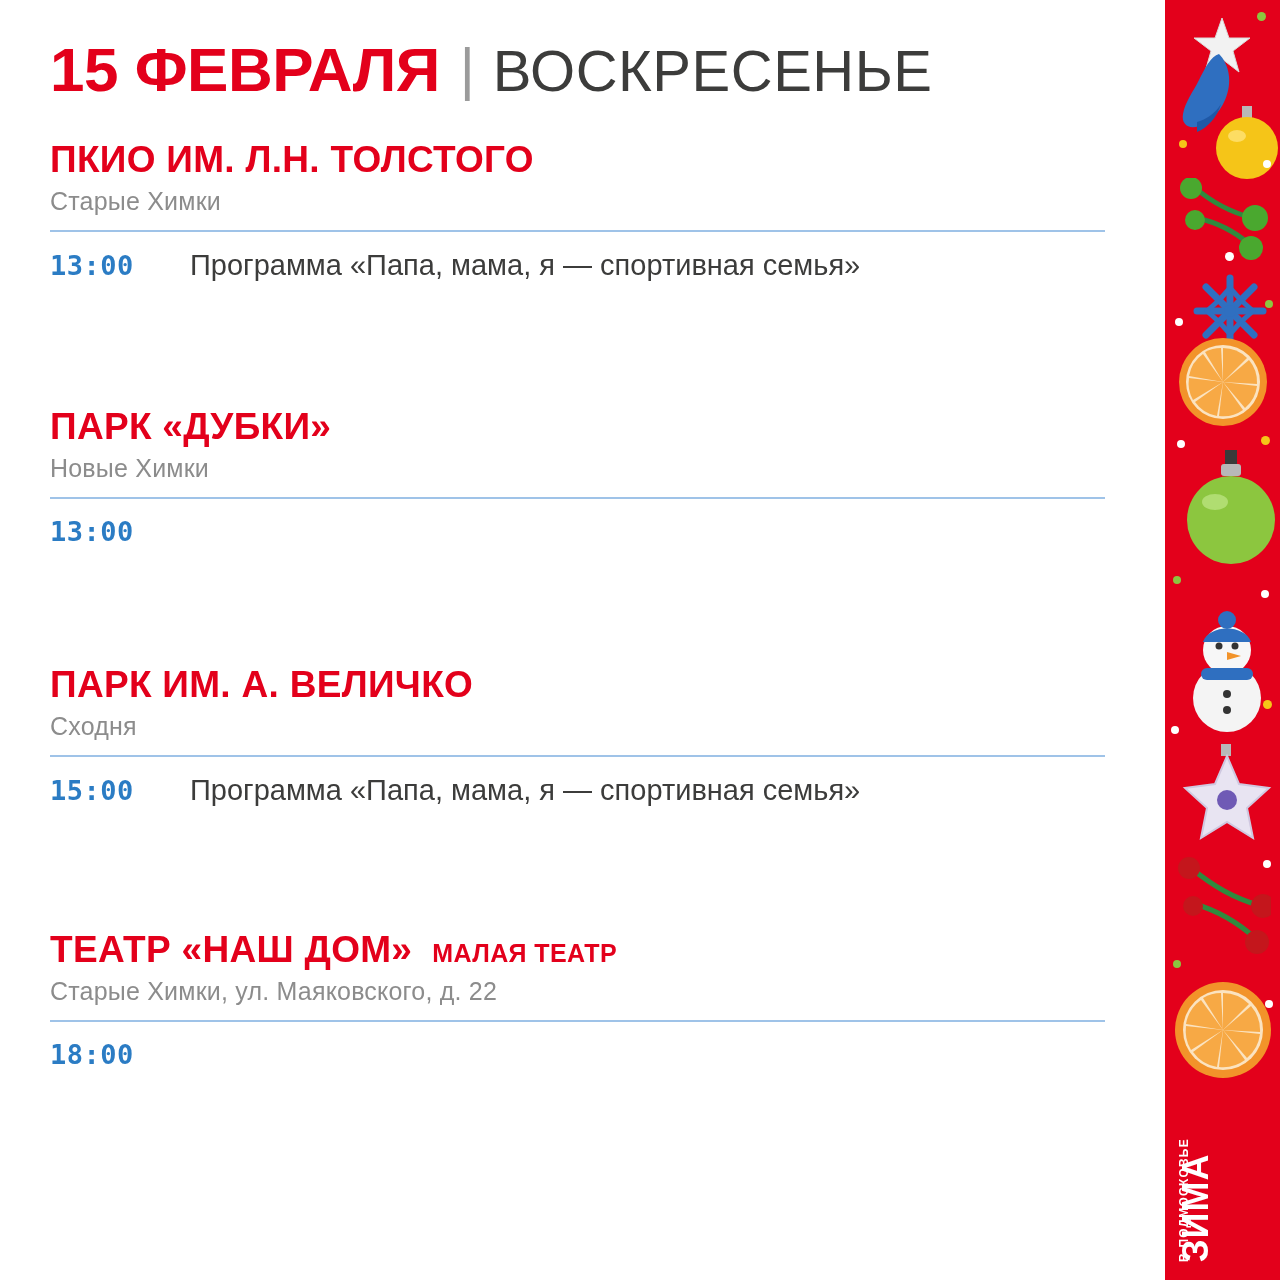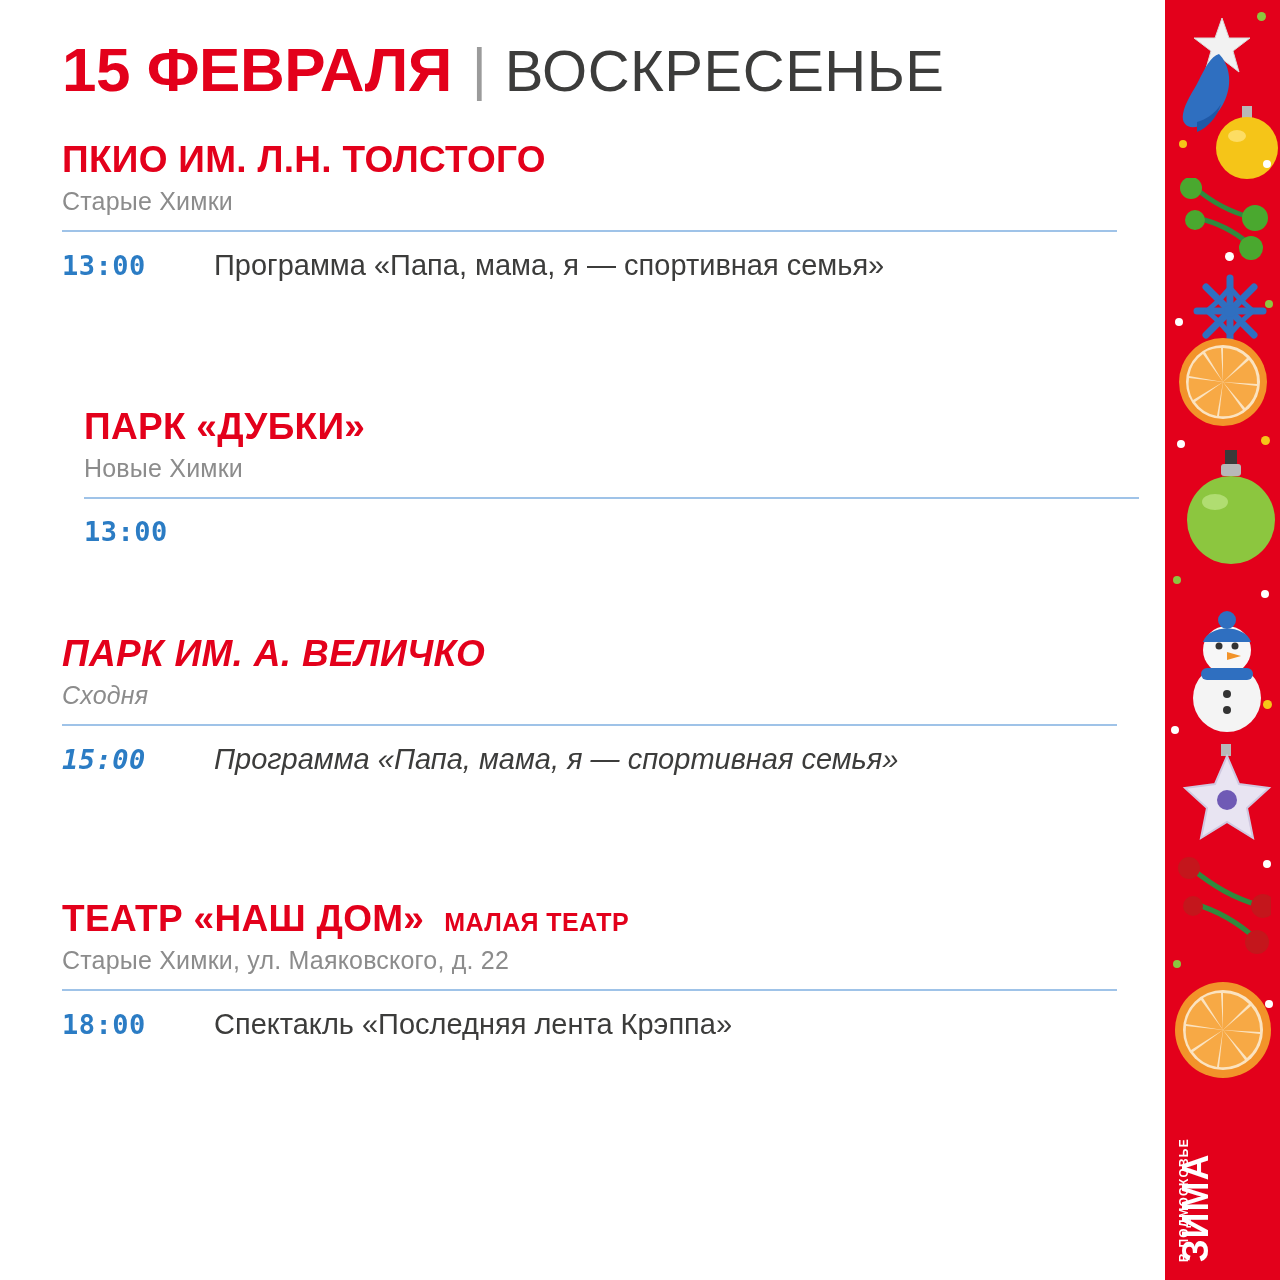--- a/index.html
+++ b/index.html
@@ -15,21 +15,21 @@
   #page {
     position: relative;
     width: 1280px;
     height: 1280px;
     background: #ffffff;
   }
 
   
   #content {
     position: absolute;
-    left: 12px;
+    left: 0;
     top: 0;
     width: 1131px;
     height: 1280px;
     padding: 34px 60px 0 50px;
   }
 
   
   .header {
     display: flex;
     align-items: baseline;
@@ -92,41 +92,40 @@
     background: #9fc3e8;
     margin-top: 14px;
     margin-bottom: 6px;
     width: 1055px;
   }
 
   .event-row {
     display: flex;
     align-items: baseline;
     padding: 11px 0 4px 0;
-    gap: 12px;
   }
   .event-time {
     font-family: "DejaVu Sans Mono", monospace;
     font-size: 27px;
     font-weight: 700;
     color: #2b7cc4;
     width: 140px;
     flex: 0 0 140px;
     letter-spacing: 0.5px;
   }
   .event-name {
     font-size: 29px;
     color: #3c3c3b;
     font-weight: 400;
   }
 
   
   .v0 { margin-top: 30px; }
-  .v1 { margin-top: 120px; margin-left: 22px; }
-  .v2 { margin-top: 82px; font-style: italic; }
+  .v1 { margin-top: 120px; }
+  .v2 { margin-top: 113px; }
   .v3 { margin-top: 118px; }
 
   
   #band {
     position: absolute;
     right: 0;
     top: 0;
     width: 115px;
     height: 1280px;
     background: #e3001b;
@@ -220,21 +219,20 @@
 
     <div class="venue v3">
       <div class="venue-title-row">
         <span class="venue-title">ТЕАТР «НАШ ДОМ»</span>
         <span class="venue-subtitle-tag">МАЛАЯ ТЕАТР</span>
       </div>
       <div class="venue-place">Старые Химки, ул. Маяковского, д. 22</div>
       <div class="rule"></div>
       <div class="event-row">
         <span class="event-time">18:00</span>
-        <span class="event-name">Спектакль «Последняя лента Крэппа»</span>
       </div>
     </div>
 
   </div>
 
   <div id="band">
 
     <svg class="deco" style="left:26px; top:16px;" width="62" height="62" viewBox="0 0 62 62">
       <polygon points="31,2 38,22 59,22 42,35 48,56 31,43 14,56 20,35 3,22 24,22" fill="#f2f2f2" stroke="#d9d9d9" stroke-width="1"></polygon>
     </svg>

